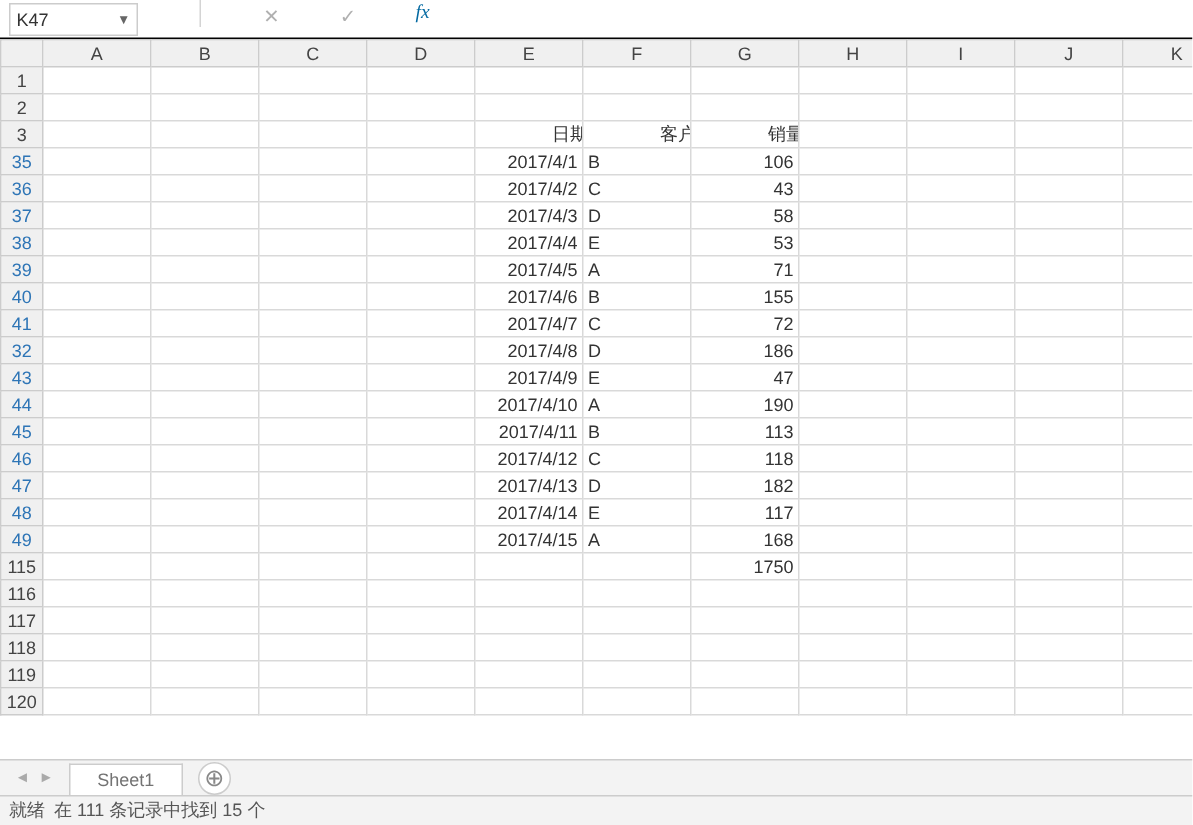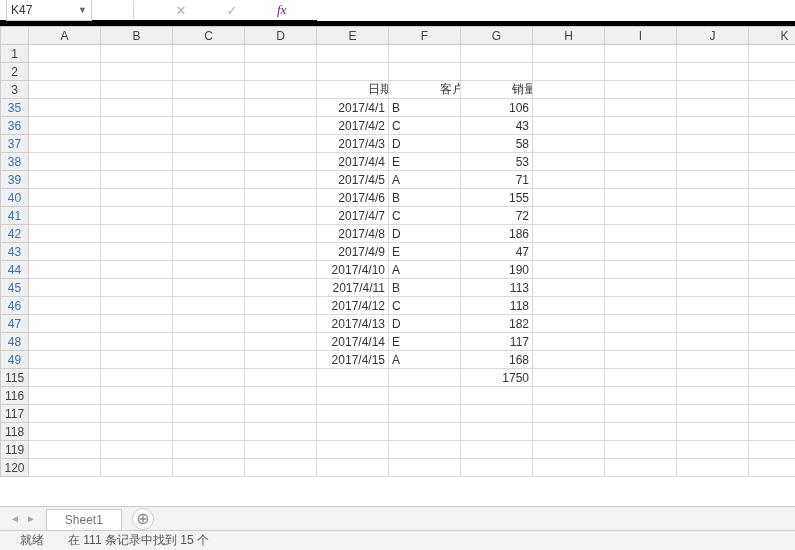--- a/index.html
+++ b/index.html
@@ -10,23 +10,22 @@
     background: #fff;
     width: 795px;
     height: 550px;
     overflow: hidden;
     display: flex;
     flex-direction: column;
   }
   
   .formula-bar {
     display: flex;
-    align-items: center;
     height: 26px;
-    border-bottom: 6px solid #000000;
+    border-bottom: 1px solid #000000;
     background: #fff;
     gap: 31px;
   }
   .name-box {
     width: 86px;
     height: 22px;
     margin: 2px 4px 2px 6px;
     border: 1px solid #ccc;
     display: flex;
     align-items: center;
@@ -51,21 +50,21 @@
     display: flex;
     align-items: center;
     justify-content: center;
     color: #b0b0b0;
     font-size: 13px;
     cursor: pointer;
   }
   .fb-fx {
     font-style: italic;
     font-family: "Times New Roman", serif;
-    color: #701a75;
+    color: #0369a1;
     font-size: 13px;
     margin-left: 4px;
   }
   .fb-input {
     flex: 1;
     height: 22px;
     border: none;
     outline: none;
     padding: 0 6px;
     font-size: 12px;
@@ -174,24 +173,24 @@
     background: #fff;
     cursor: pointer;
   }
   
   .status-bar {
     height: 20px;
     background: #f3f3f3;
     border-top: 1px solid #ccc;
     display: flex;
     align-items: center;
-    padding: 0 20px;
+    padding: 0 6px;
     font-size: 12px;
     color: #555;
-    gap: 24px;
+    gap: 6px;
   }
 </style>
 </head>
 <body>
 
 <div class="formula-bar">
   <div class="name-box">
     <span>K47</span>
     <span class="dd">▼</span>
   </div>
@@ -394,21 +393,21 @@
           <td class="cell l">C</td>
           <td class="cell r">72</td>
           <td class="cell l"></td>
           <td class="cell l"></td>
           <td class="cell l"></td>
           <td class="cell l"></td>
         </tr>
       </tbody>
       <tbody>
         <tr>
-          <th class="rowhdr filtered">42</th>
+          <th class="rowhdr filtered">32</th>
           <td class="cell l"></td>
           <td class="cell l"></td>
           <td class="cell l"></td>
           <td class="cell l"></td>
           <td class="cell r">2017/4/8</td>
           <td class="cell l">D</td>
           <td class="cell r">186</td>
           <td class="cell l"></td>
           <td class="cell l"></td>
           <td class="cell l"></td>

